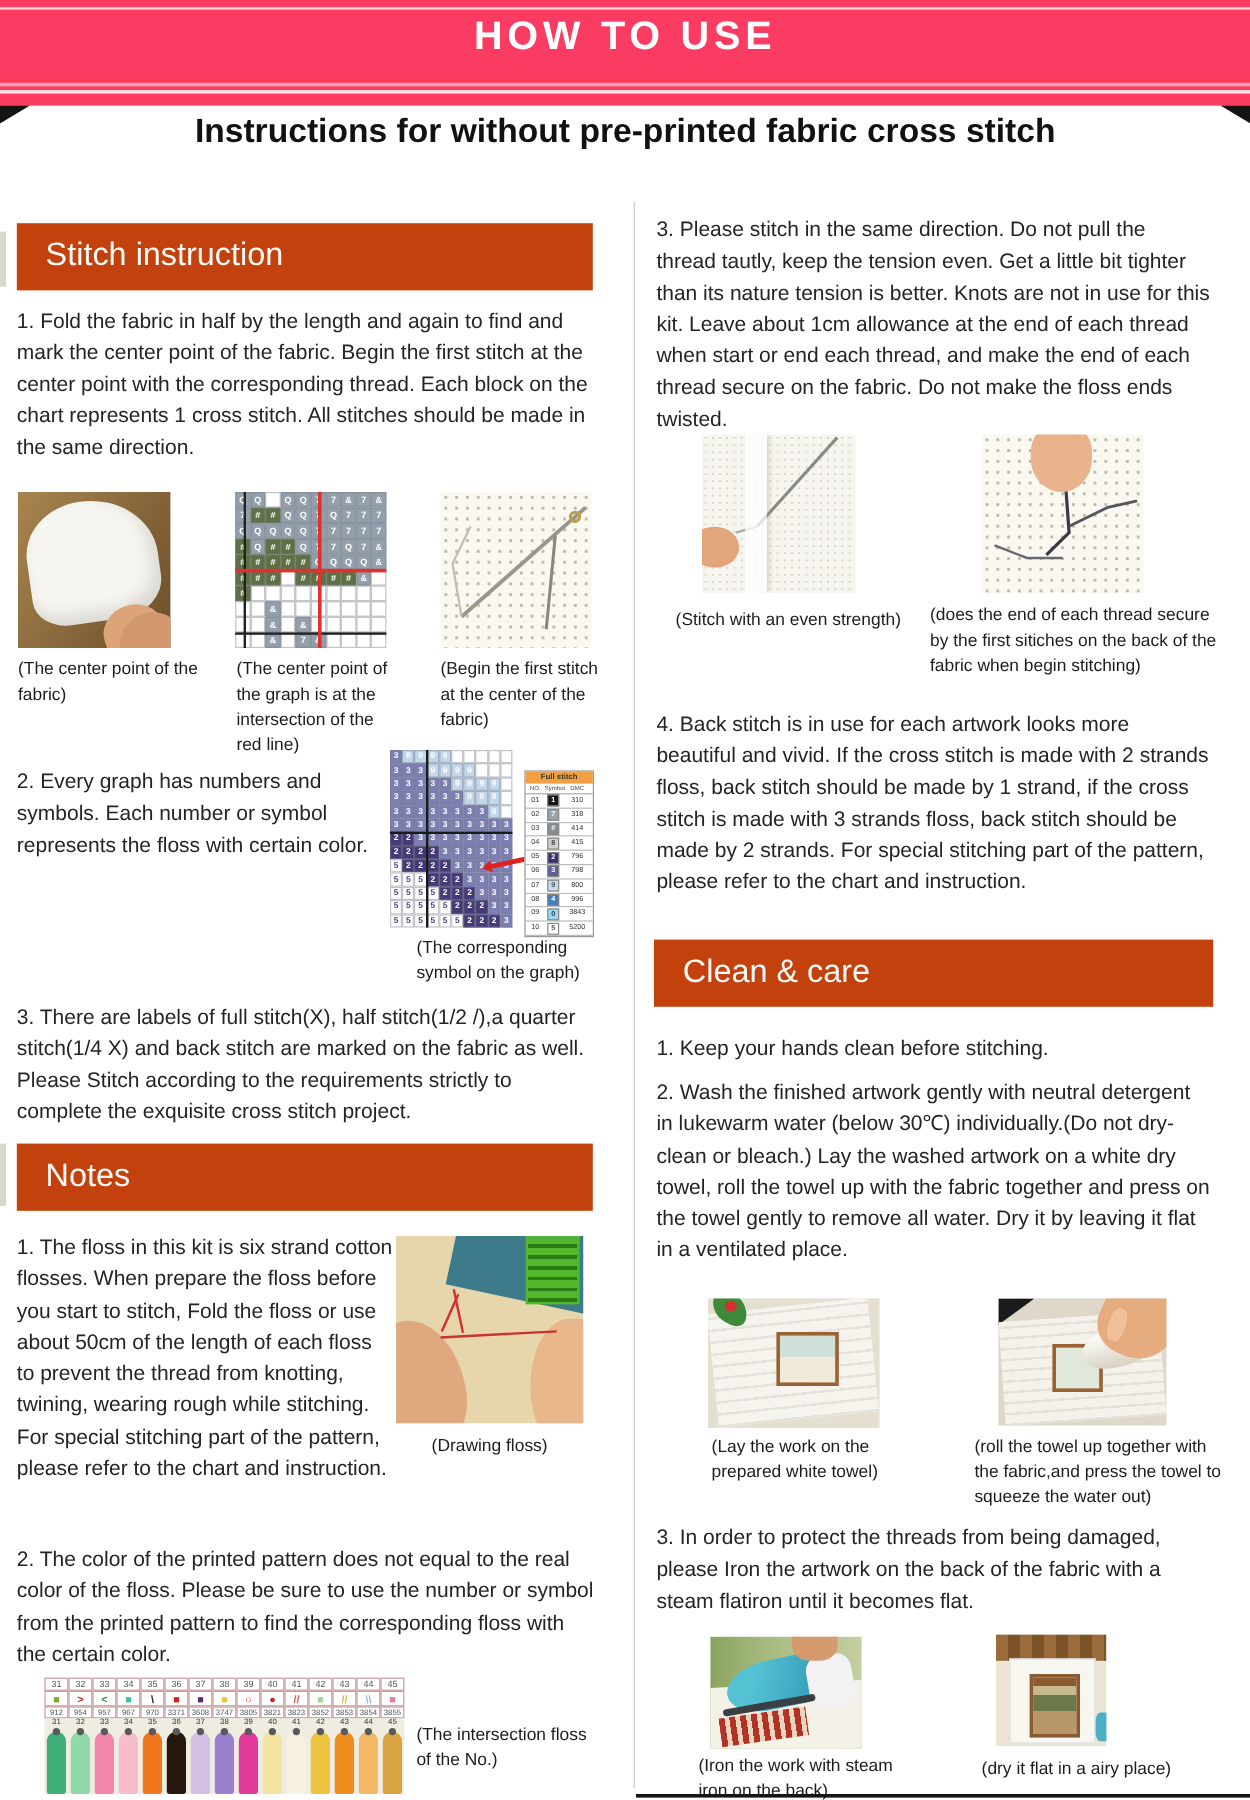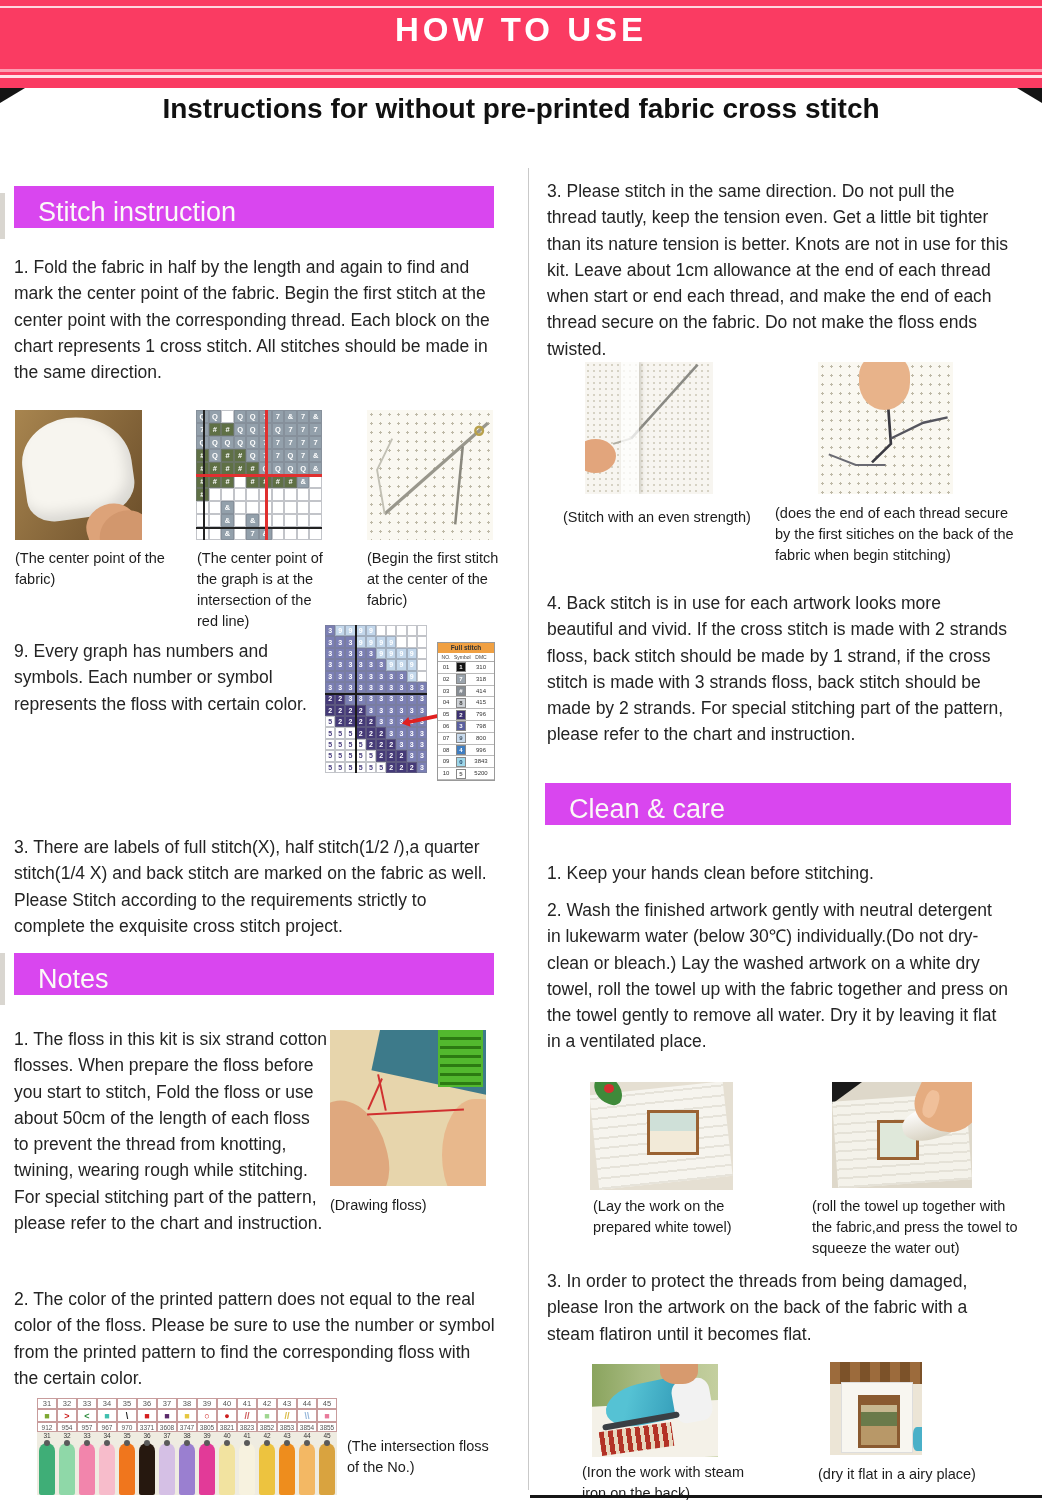--- a/index.html
+++ b/index.html
@@ -18,21 +18,21 @@
   .bs2{top:75px;background:rgba(255,255,255,.85);}
   .corner{position:absolute;top:88px;width:0;height:0;}
   .corner.cl{left:0;border-top:15px solid #141414;border-right:25px solid transparent;}
   .corner.cr{right:0;border-top:15px solid #141414;border-left:25px solid transparent;}
   
   .page-title{position:absolute;left:0;top:93px;width:100%;text-align:center;margin:0;
               font-size:28px;font-weight:bold;color:#111;}
   .divider{position:absolute;left:528px;top:168px;width:1px;height:1322px;background:#c9c9c9;}
   .body-p{position:absolute;margin:0;font-size:17.5px;line-height:1.5;color:#242424;}
   .caption{position:absolute;margin:0;font-size:14.5px;line-height:1.45;color:#1c1c1c;}
-  .sec-head{position:absolute;height:42px;line-height:52px;background:#d946ef;color:#fbfaf7;
+  .sec-head{position:absolute;height:56px;line-height:52px;background:#c2410c;color:#fbfaf7;
             font-size:27px;padding-left:24px;box-sizing:border-box;}
   .edge-sliver{position:absolute;left:0;width:5px;background:#d9d6d0;}
   .bottom-line{position:absolute;left:530px;top:1495px;width:512px;height:3px;background:#151515;}
   
   .photo{position:absolute;overflow:hidden;}
   .aida{background-color:#faf8f1;background-image:radial-gradient(#bdb8a6 1.1px,transparent 1.4px);background-size:9px 9px;}
   .aida-fine{background-color:#f7f5f0;background-image:radial-gradient(#d6d2c4 .8px,transparent 1px);background-size:6px 6px;}
   
   .grid{display:grid;grid-template-columns:repeat(10,1fr);position:absolute;background:#fff;}
   .gcell{display:flex;align-items:center;justify-content:center;font-weight:bold;
@@ -201,21 +201,21 @@
       <circle cx="89" cy="16" r="3" fill="none" stroke="#b8a04a" stroke-width="2"></circle>
       <polyline points="14,80 8,46 20,22" fill="none" stroke="#c2c0b4" stroke-width="1.5"></polyline>
       <line x1="70" y1="88" x2="76" y2="28" stroke="#8a887e" stroke-width="2"></line>
     </svg>
   </div>
 
   <p class="caption" style="left:15px;top:548px;width:150px;">(The center point of the fabric)</p>
   <p class="caption" style="left:197px;top:548px;width:135px;">(The center point of the graph is at the intersection of the red line)</p>
   <p class="caption" style="left:367px;top:548px;width:140px;">(Begin the first stitch at the center of the fabric)</p>
 
-  <p class="body-p" style="left:14px;top:638px;width:295px;">9. Every graph has numbers and symbols. Each number or symbol represents the floss with certain color.</p>
+  <p class="body-p" style="left:14px;top:638px;width:295px;">2. Every graph has numbers and symbols. Each number or symbol represents the floss with certain color.</p>
 
   <div class="grid" id="graph2" style="left:325px;top:625px;width:102px;height:148px;">
       <div class="gcell" style="font-size: 7px; background: rgb(123, 127, 180); color: rgb(255, 255, 255);">3</div>
       <div class="gcell" style="font-size: 7px; background: rgb(195, 215, 235); color: rgb(255, 255, 255);">9</div>
       <div class="gcell" style="font-size: 7px; background: rgb(195, 215, 235); color: rgb(255, 255, 255);">9</div>
       <div class="gcell" style="font-size: 7px; background: rgb(195, 215, 235); color: rgb(255, 255, 255);">9</div>
       <div class="gcell" style="font-size: 7px; background: rgb(195, 215, 235); color: rgb(255, 255, 255);">9</div>
       <div class="gcell" style="font-size: 7px;"></div>
       <div class="gcell" style="font-size: 7px;"></div>
       <div class="gcell" style="font-size: 7px;"></div>
@@ -420,38 +420,39 @@
         <div class="legend-row">
           <span>10</span>
           <span>
             <div class="legend-sym" style="background: rgb(255, 255, 255); color: rgb(85, 85, 85);">5</div>
           </span>
           <span>5200</span>
         </div>
       </div>
   </div>
 
+  <p class="caption" style="left:347px;top:780px;width:165px;">(The corresponding symbol on the graph)</p>
 
   <p class="body-p" style="left:14px;top:834px;width:484px;">3. There are labels of full stitch(X), half stitch(1/2 /),a quarter stitch(1/4 X) and back stitch are marked on the fabric as well. Please Stitch according to the requirements strictly to complete the exquisite cross stitch project.</p>
 
   <div class="edge-sliver" style="top:953px;height:52px;"></div>
   <div class="sec-head" style="left:14px;top:953px;width:480px;">Notes</div>
 
   <p class="body-p" style="left:14px;top:1026px;width:315px;">1. The floss in this kit is six strand cotton flosses. When prepare the floss before you start to stitch, Fold the floss or use about 50cm of the length of each floss to prevent the thread from knotting, twining, wearing rough while stitching. For special stitching part of the pattern, please refer to the chart and instruction.</p>
 
   <div class="photo" style="left:330px;top:1030px;width:156px;height:156px;background:#e7d5ac;">
     <div class="abs" style="left:30%;top:-8%;width:80%;height:42%;background:#3d7a8a;transform:rotate(12deg);"></div>
     <div class="abs" style="right:2%;top:0%;width:26%;height:34%;background:repeating-linear-gradient(0deg,#2c7a12 0 3px,#52b82e 3px 9px);border:2px solid #52b82e;"></div>
     <div class="abs" style="left:-10%;bottom:-12%;width:46%;height:68%;background:#dfa87e;border-radius:45% 55% 40% 40%;transform:rotate(-14deg);"></div>
     <div class="abs" style="right:-14%;bottom:-16%;width:42%;height:72%;background:#e8b88c;border-radius:50% 40% 40% 50%;"></div>
     <div class="abs" style="left:24%;top:52%;width:62%;height:2px;background:#d03030;transform:rotate(-3deg);"></div>
     <div class="abs" style="left:28%;top:30%;width:2px;height:22%;background:#d03030;transform:rotate(24deg);"></div>
     <div class="abs" style="left:33%;top:28%;width:2px;height:24%;background:#d03030;transform:rotate(-12deg);"></div>
   </div>
-  <p class="caption" style="left:330px;top:1195px;width:156px;text-align:left;">(Drawing floss)</p>
+  <p class="caption" style="left:330px;top:1195px;width:156px;text-align:center;">(Drawing floss)</p>
 
   <p class="body-p" style="left:14px;top:1286px;width:484px;">2. The color of the printed pattern does not equal to the real color of the floss. Please be sure to use the number or symbol from the printed pattern to find the corresponding floss with the certain color.</p>
 
   <div id="strip">
       <div class="strip-c strip-num">31</div>
       <div class="strip-c strip-num">32</div>
       <div class="strip-c strip-num">33</div>
       <div class="strip-c strip-num">34</div>
       <div class="strip-c strip-num">35</div>
       <div class="strip-c strip-num">36</div>

